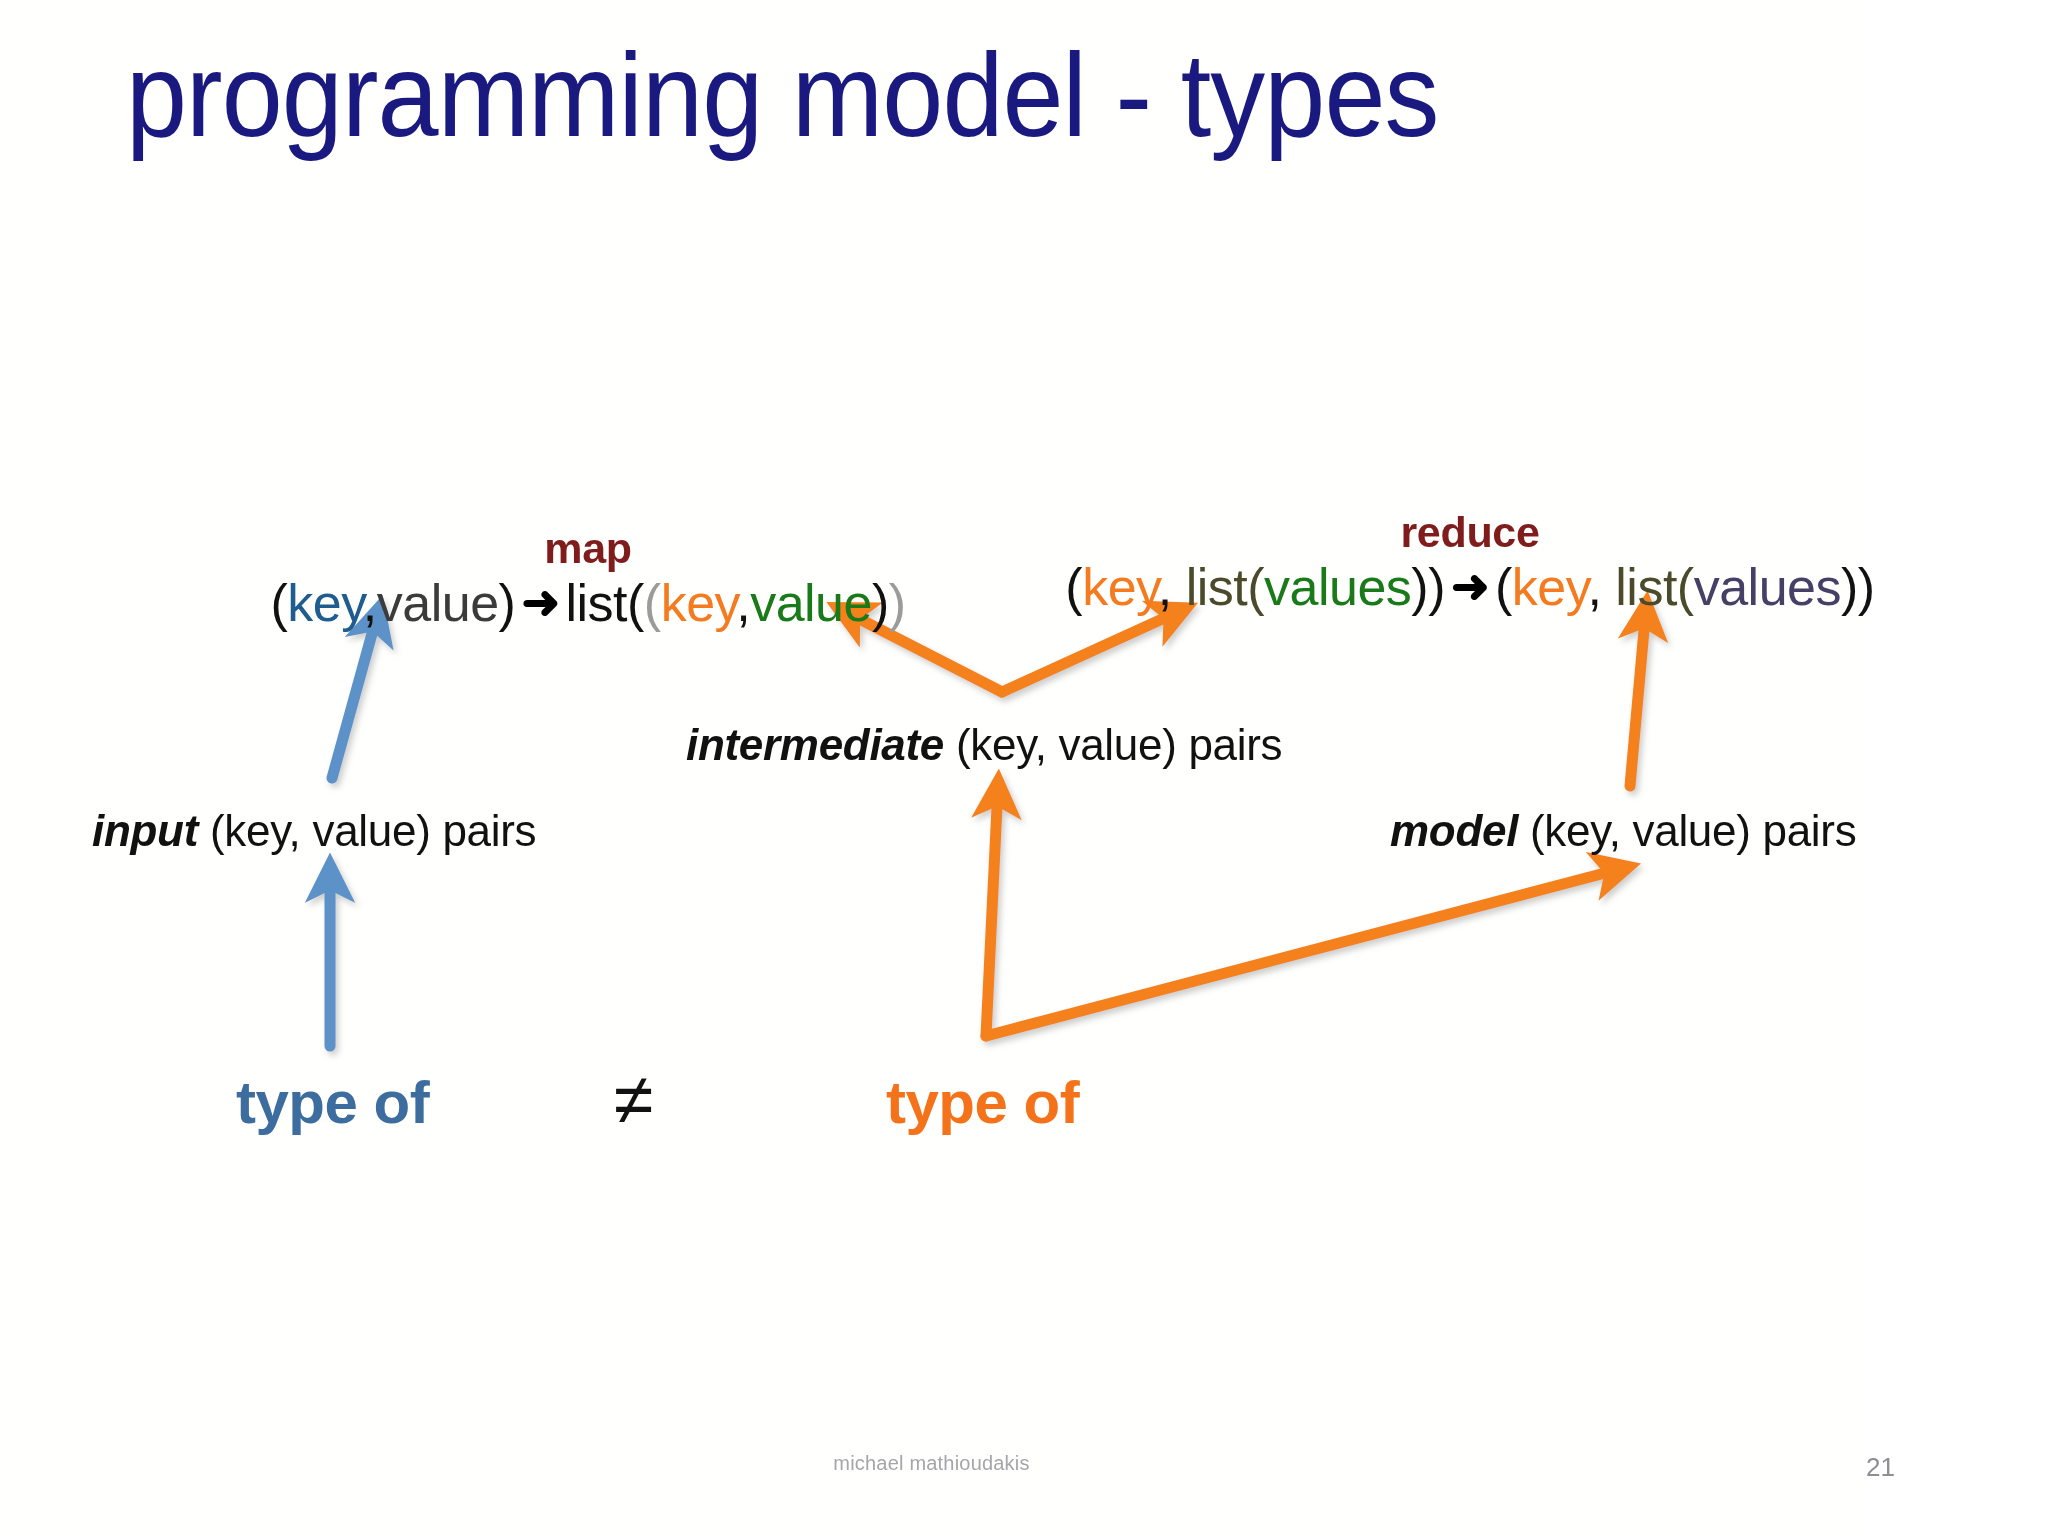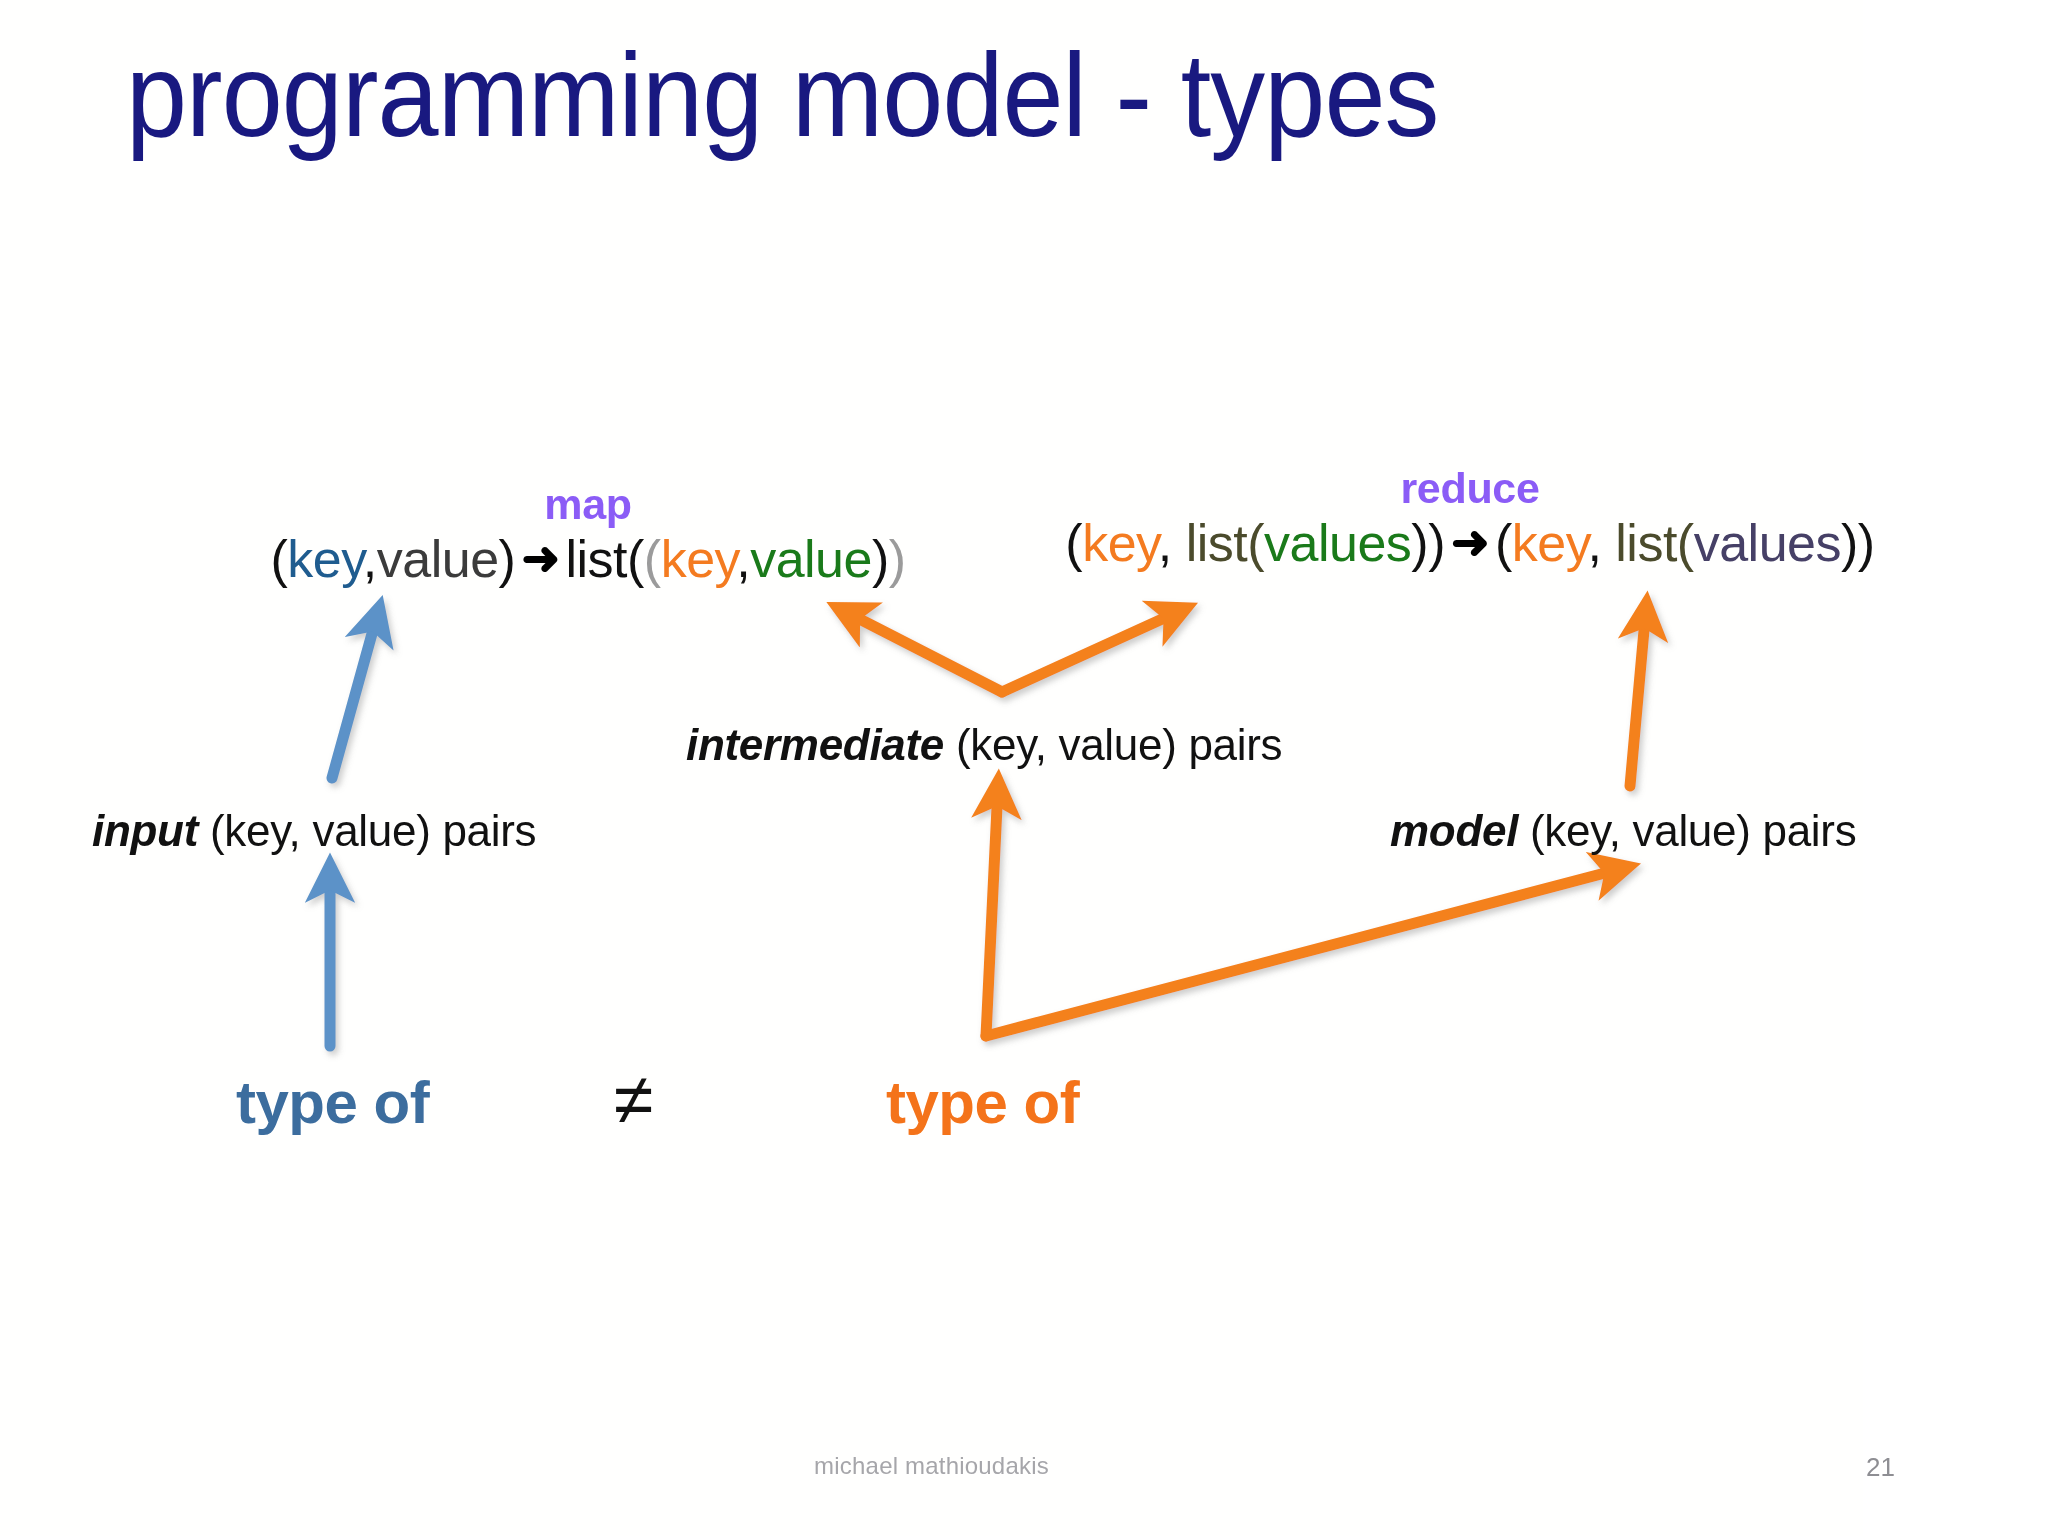--- a/index.html
+++ b/index.html
@@ -32,23 +32,24 @@
 
   
   .fn-block {
     position:absolute;
     text-align:center;
     white-space:nowrap;
   }
   .fn-name {
     font-size:43px;
     font-weight:bold;
-    color:#8b5cf6;
+    color:#7f1d1d;
     line-height:1.15;
     letter-spacing:-0.3px;
+    margin-top:44px;
   }
   .fn-sig {
     font-size:52px;
     line-height:1.18;
     letter-spacing:-0.5px;
     color:#111111;
     white-space:nowrap;
   }
   .fn-sig .arr {
     font-weight:bold;
@@ -93,21 +94,21 @@
   }
   #typeof-left  { left:236px;  top:1068px; color:#3c6d9e; }
   #neq          { left:614px;  top:1058px; color:#111111; font-size:72px; font-weight:400; }
   #typeof-right { left:886px;  top:1068px; color:#f4731a; }
 
   
   #footer-author {
     position:absolute;
     left:0; right:0; top:1452px;
     text-align:center;
-    font-size:24px;
+    font-size:20px;
     color:#a6a6aa;
     letter-spacing:0.2px;
   }
   #footer-page {
     position:absolute;
     left:1866px; top:1452px;
     font-size:26px;
     color:#8e8e93;
   }
 

